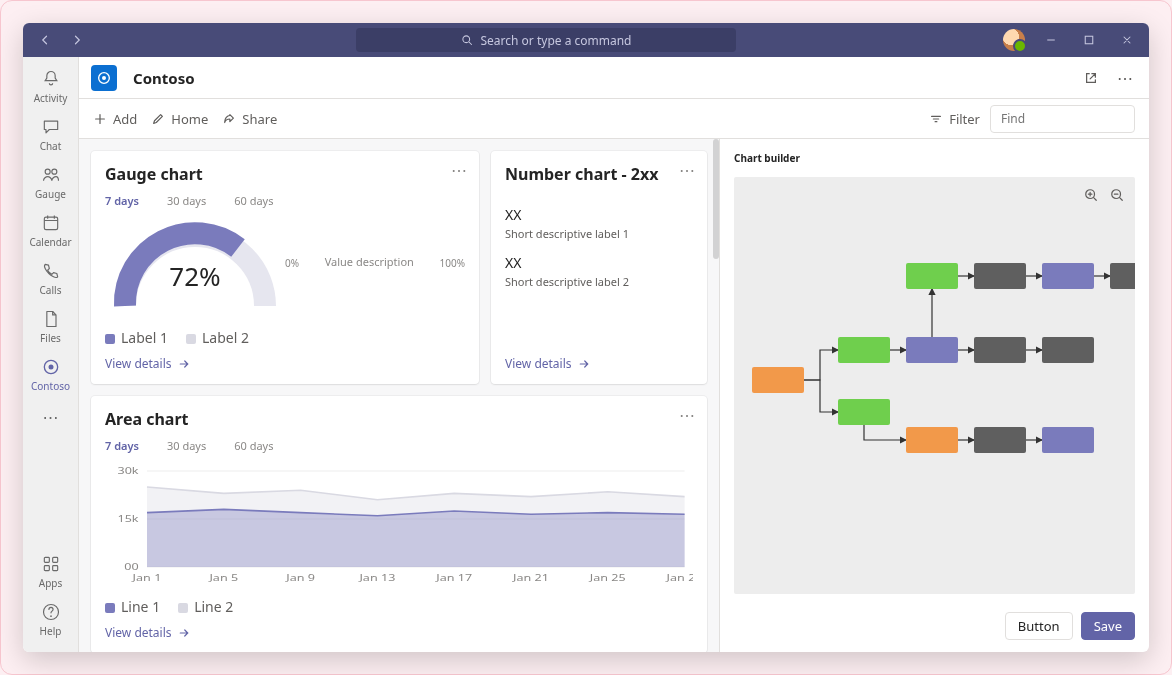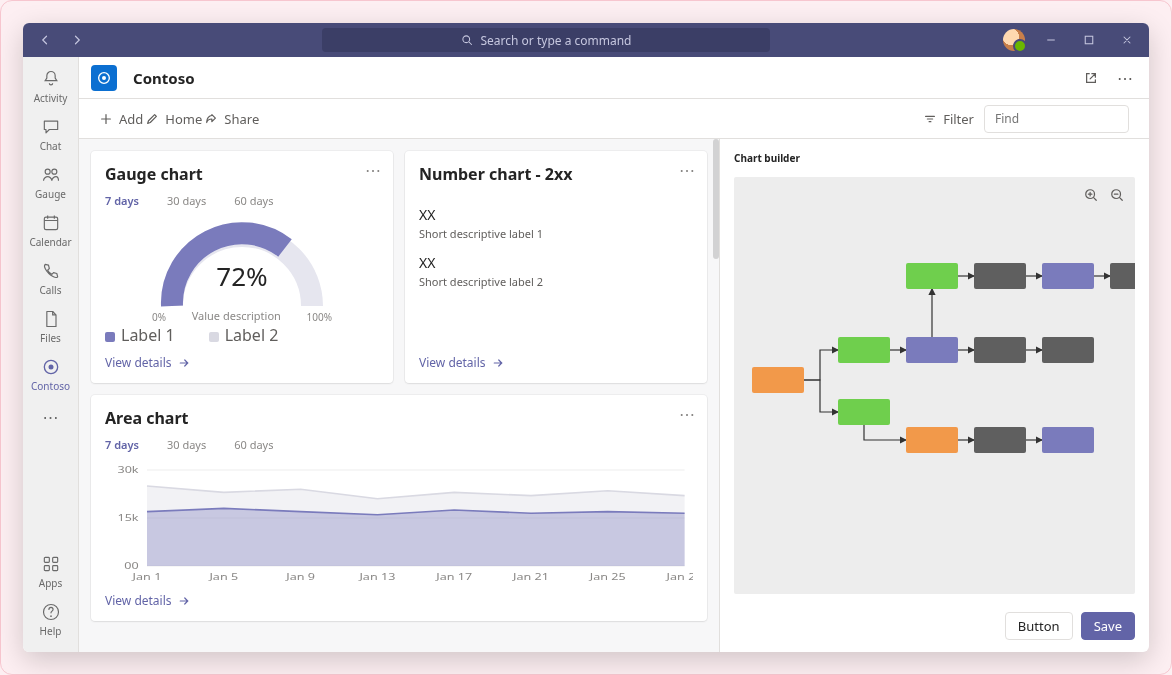--- a/index.html
+++ b/index.html
@@ -24,21 +24,21 @@
   }
   *{box-sizing:border-box;font-family:"Segoe UI",system-ui,Arial,Helvetica,sans-serif}
   html,body{margin:0;padding:0;background:#fdeff2;height:100%}
   .stage{width:1172px;height:675px;position:relative;background:#fdeff2;border:1px solid #f7c6cf;border-radius:12px}
   .win{position:absolute;inset:22px;border-radius:6px;overflow:hidden;box-shadow:0 8px 28px rgba(0,0,0,.18);background:var(--white);display:flex;flex-direction:column}
   
   .titlebar{background:var(--teams-purple);height:34px;display:flex;align-items:center;color:#e8e8f1;padding:0 10px;gap:8px}
   .titlebar .left{flex:0 0 auto;display:flex;gap:8px}
   .tbtn{width:24px;height:24px;display:flex;align-items:center;justify-content:center;border-radius:3px;color:#c6c7df;cursor:pointer}
   .search{flex:1;display:flex;justify-content:center}
-  .search .box{width:448px;height:24px;background:var(--teams-purple-dark);border-radius:4px;display:flex;align-items:center;justify-content:center;color:#c6c7df;font-size:12px;gap:8px}
+  .search .box{width:380px;height:24px;background:var(--teams-purple-dark);border-radius:4px;display:flex;align-items:center;justify-content:center;color:#c6c7df;font-size:12px;gap:8px}
   .titlebar .right{display:flex;align-items:center;gap:14px;margin-left:auto}
   .avatar{width:22px;height:22px;border-radius:50%;background:radial-gradient(circle at 35% 35%, #ffd9b0 0 40%, #c87f4a 41% 100%);position:relative}
   .avatar::after{content:"";position:absolute;right:-2px;bottom:-2px;width:10px;height:10px;border-radius:50%;background:#6bb700;border:2px solid var(--teams-purple)}
   
   .body{flex:1;display:flex;min-height:0}
   .rail{width:56px;background:var(--rail-bg);border-right:1px solid var(--line);display:flex;flex-direction:column;align-items:center;padding:6px 0 8px}
   .rail .item{width:100%;height:48px;display:flex;flex-direction:column;align-items:center;justify-content:center;gap:2px;color:var(--rail-text);cursor:pointer;font-size:10px}
   .rail .item.active{color:var(--accent)}
   .rail .item svg{width:20px;height:20px}
   .rail .spacer{flex:1}
@@ -47,40 +47,40 @@
   .main{flex:1;display:flex;flex-direction:column;min-width:0}
   .tabbar{height:42px;display:flex;align-items:center;gap:16px;padding:0 12px;border-bottom:1px solid var(--line)}
   .appicon{width:26px;height:26px;border-radius:4px;background:#0b6fd1;display:flex;align-items:center;justify-content:center}
   .apptitle{font-weight:700;font-size:15px;color:var(--text)}
   .tabs{display:flex;gap:18px;margin-left:8px}
   .tab{font-size:13px;color:var(--text2);padding:10px 0;cursor:pointer;position:relative}
   .tab.active{color:var(--accent)}
   .tab.active::after{content:"";position:absolute;left:0;right:0;bottom:-1px;height:3px;background:var(--accent);border-radius:2px 2px 0 0}
   .tabbar .r{margin-left:auto;display:flex;gap:10px;color:var(--text2)}
   
-  .cmdbar{height:40px;display:flex;align-items:center;gap:2px;padding:0 20px;border-bottom:1px solid var(--line);color:var(--text2);font-size:13px}
+  .cmdbar{height:40px;display:flex;align-items:center;gap:14px;padding:0 14px;border-bottom:1px solid var(--line);color:var(--text2);font-size:13px}
   .cmd{display:flex;align-items:center;gap:6px;cursor:pointer}
   .cmdbar .r{margin-left:auto;display:flex;align-items:center;gap:10px}
   .find{display:flex;align-items:center;gap:8px;border:1px solid var(--line);height:28px;border-radius:4px;padding:0 8px;color:var(--text3);font-size:12px;width:145px}
   .find input{border:0;outline:0;font-size:12px;flex:1;background:transparent}
   
   .content{flex:1;display:grid;grid-template-columns: 1fr 430px;min-height:0}
   .leftpane{background:var(--bg);padding:12px 12px 12px 12px;overflow:auto;display:flex;flex-direction:column;gap:12px;position:relative}
   .leftpane::after{content:"";position:absolute;right:0;top:0;width:6px;height:120px;background:rgba(0,0,0,.15);border-radius:3px}
   .row1{display:grid;grid-template-columns:1fr 1fr;gap:12px}
   .card{background:var(--white);border-radius:4px;box-shadow:var(--shadow);padding:12px 14px;position:relative;display:flex;flex-direction:column}
   .card h4{margin:0 0 8px;font-size:16px;font-weight:700;color:var(--text)}
   .ellips{position:absolute;right:10px;top:8px;color:var(--text3);font-size:16px;letter-spacing:2px;cursor:pointer}
   .segs{display:flex;gap:28px;font-size:11px;color:var(--text3);margin-bottom:8px}
   .segs .seg.active{color:var(--link2);font-weight:600}
-  .legend{display:flex;gap:34px;font-size:16px;color:var(--text2);margin-top:0}
+  .legend{display:flex;gap:18px;font-size:14px;color:var(--text2);margin-top:12px}
   .swatch{display:inline-block;width:10px;height:10px;border-radius:2px;margin-right:6px;vertical-align:middle}
   .details{display:inline-flex;align-items:center;gap:6px;font-size:12px;color:var(--link2);margin-top:8px;cursor:pointer}
   
-  .gaugeWrap{display:flex;flex-direction:column;align-items:center}
+  .gaugeWrap{display:flex;align-items:center}
   .gaugeBox{position:relative;width:180px;height:100px}
   .gaugeLabels{display:flex;justify-content:space-between;width:180px;font-size:10px;color:var(--text3);margin-top:-6px}
   .gaugeVal{position:absolute;left:0;right:0;top:42px;text-align:center;font-size:26px;color:var(--text)}
   .gaugeSub{text-align:center;font-size:11px;color:var(--text3);margin-top:-2px}
   
   .numblock{margin-top:12px}
   .numblock .n{font-size:14px;color:var(--text)}
   .numblock .s{font-size:11px;color:var(--text2);margin-top:2px}
   
   .chartbox{height:120px;margin-top:4px}
@@ -354,20 +354,24 @@
                     <path d="M30 47.6 L84.85714285714286 44.400000000000006 L139.71428571428572 47.6 L194.57142857142856 50.8 L249.42857142857142 46 L304.2857142857143 49.199999999999996 L359.1428571428571 47.6 L414 49.199999999999996" fill="none" stroke="#7a7bbc" stroke-width="1.6"></path>
                     <text x="30" y="116" font-size="9" fill="#8a8886" text-anchor="middle">Jan 1</text>
                     <text x="84.85714285714286" y="116" font-size="9" fill="#8a8886" text-anchor="middle">Jan 5</text>
                     <text x="139.71428571428572" y="116" font-size="9" fill="#8a8886" text-anchor="middle">Jan 9</text>
                     <text x="194.57142857142856" y="116" font-size="9" fill="#8a8886" text-anchor="middle">Jan 13</text>
                     <text x="249.42857142857142" y="116" font-size="9" fill="#8a8886" text-anchor="middle">Jan 17</text>
                     <text x="304.2857142857143" y="116" font-size="9" fill="#8a8886" text-anchor="middle">Jan 21</text>
                     <text x="359.1428571428571" y="116" font-size="9" fill="#8a8886" text-anchor="middle">Jan 25</text>
                     <text x="414" y="116" font-size="9" fill="#8a8886" text-anchor="middle">Jan 29</text>
                   </svg>
+              </div>
+              <div class="legend">
+                <span><span class="swatch" style="background:#7a7bbc"></span><span>Line 1</span></span>
+                <span><span class="swatch" style="background:#d9d9e2"></span><span>Line 2</span></span>
               </div>
               <div class="details">
                 <span>View details</span>
                 <svg viewBox="0 0 16 16" width="12" height="12">
                     <path d="M3 8h9M9 4l4 4-4 4" fill="none" stroke="currentColor" stroke-width="1.6" stroke-linecap="round"></path>
                   </svg>
               </div>
             </div>
           </div>
 

